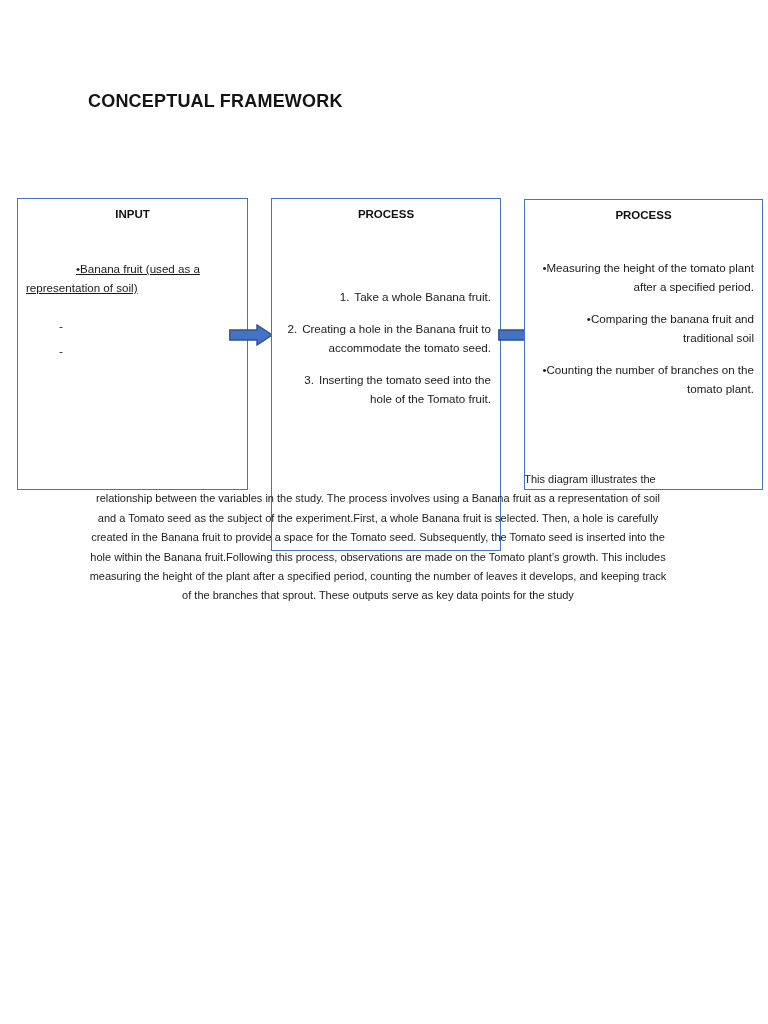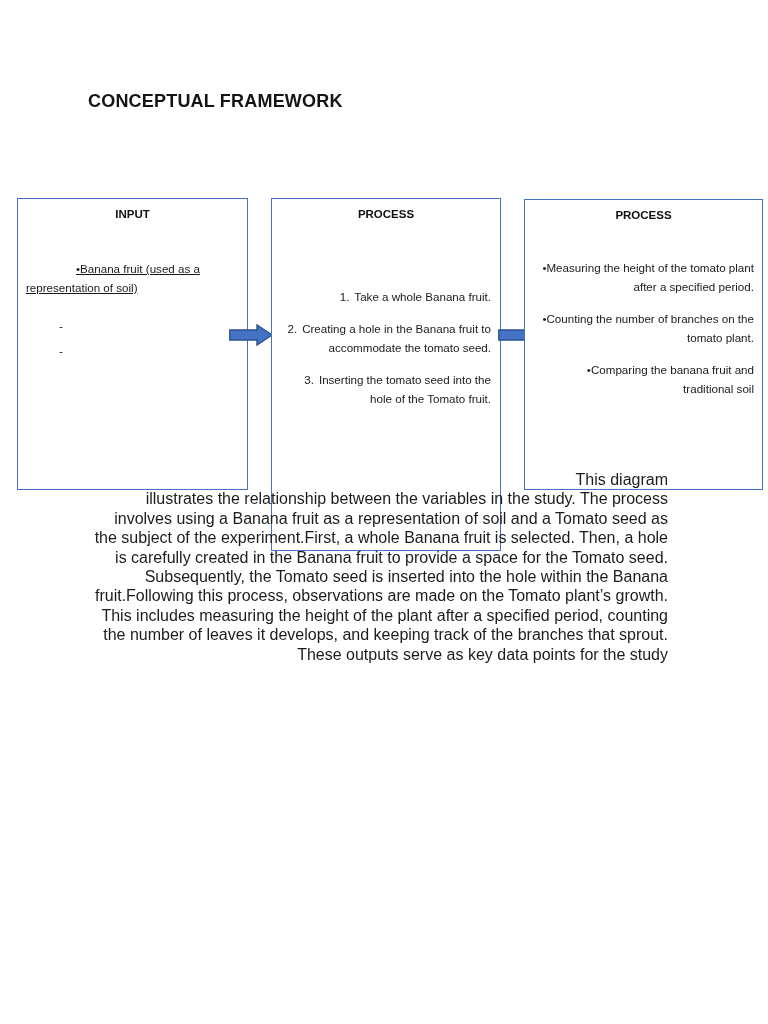--- a/index.html
+++ b/index.html
@@ -109,24 +109,24 @@
   }
   #arrow-input-process   { left: 229px; top: 324px; }
   #arrow-process-output  { left: 498px; top: 324px; }
 
   
   #description {
     position: absolute;
     left: 88px;
     top: 470px;
     width: 580px;
-    font-size: 16px;
+    font-size: 11px;
     line-height: 19.4px;
     color: #1c1c1c;
-    text-align: right;
+    text-align: center;
   }
   #description .lead-indent { display: inline-block; width: 424px; }
 </style>
 </head>
 <body>
 
 <div class="page">
 
   <div id="doc-title">CONCEPTUAL FRAMEWORK</div>
 
@@ -175,24 +175,24 @@
   </div>
 
   <div class="fw-box" id="box-output">
     <div class="box-title">PROCESS</div>
     <div class="box-body" id="output-body">
       <ul class="bullet-list">
         <li>
           <span class="bullet">•</span><span>Measuring the height of the tomato plant after a specified period.</span>
         </li>
         <li>
-          <span class="bullet">•</span><span>Counting the number of branches on the tomato plant.</span>
+          <span class="bullet">•</span><span>Comparing the banana fruit and traditional soil</span>
         </li>
         <li>
-          <span class="bullet">•</span><span>Comparing the banana fruit and traditional soil</span>
+          <span class="bullet">•</span><span>Counting the number of branches on the tomato plant.</span>
         </li>
       </ul>
     </div>
   </div>
 
   <div id="description"><span class="lead-indent"></span><span>This diagram illustrates the relationship between the variables in the study. The process involves using a Banana fruit as a representation of soil and a Tomato seed as the subject of the experiment.First, a whole Banana fruit is selected. Then, a hole is carefully created in the Banana fruit to provide a space for the Tomato seed. Subsequently, the Tomato seed is inserted into the hole within the Banana fruit.Following this process, observations are made on the Tomato plant’s growth. This includes measuring the height of the plant after a specified period, counting the number of leaves it develops, and keeping track of the branches that sprout. These outputs serve as key data points for the study</span></div>
 
 </div>
 
 </body></html>

